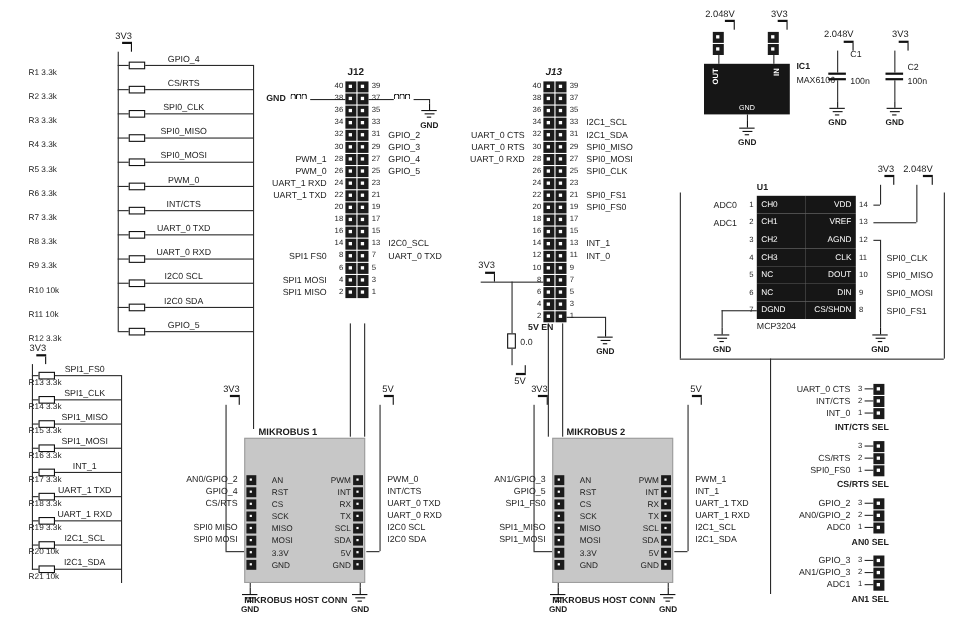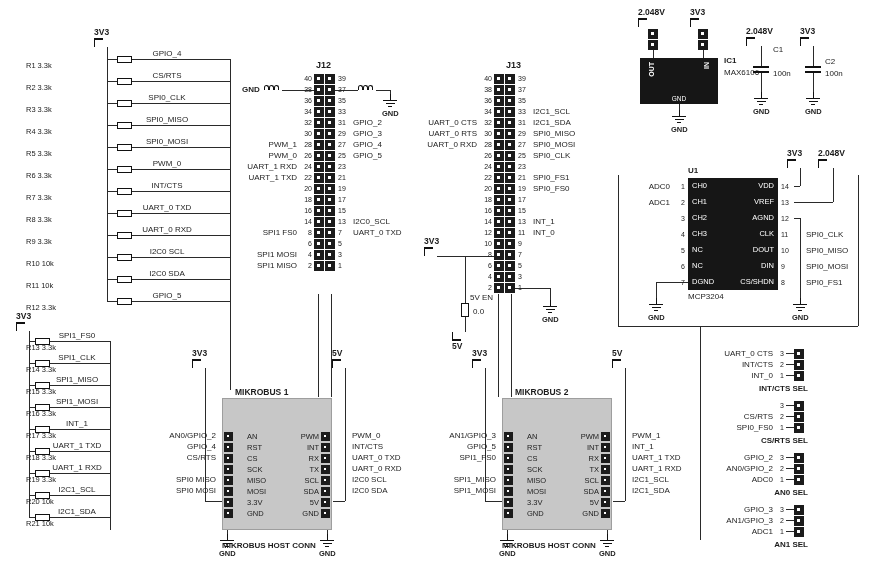--- a/index.html
+++ b/index.html
@@ -5,22 +5,22 @@
   * { margin:0; padding:0; box-sizing:border-box; }
   body { background:#ffffff; font-family:"Liberation Sans", sans-serif; color:#1c1c1c; }
   .sheet { position:relative; width:876px; height:579px; background:#fff; overflow:hidden; }
   .abs { position:absolute; }
   .wire { position:absolute; background:#2a2a2a; }
   .wire.h { height:1px; } .wire.v { width:1px; }
   .lbl { position:absolute; font-size:8px; line-height:9px; white-space:nowrap; }
   .lbl.bold { font-weight:bold; }
 
   
-  .pflag { position:absolute; display:flex; flex-direction:column; align-items:flex-start;
-           font-size:8.5px; font-weight:bold; line-height:9px; }
+  .pflag { position:absolute; display:flex; flex-direction:column; align-items:flex-end;
+           font-size:8.5px; font-weight:normal; line-height:9px; }
   .pflag .bar { width:9px; height:2px; background:#111; margin-top:1px; }
   .pflag .stem { width:1px; height:7px; background:#111; }
   .pflag.up { flex-direction:column-reverse; }
   .pflag.up .bar { margin-top:0; margin-bottom:1px; }
 
   
   .gnd { position:absolute; width:16px; }
   .gnd i { display:block; background:#111; margin:0 auto; }
   .gnd .s { width:1px; height:6px; }
   .gnd .b1 { width:14px; height:1px; }
@@ -520,21 +520,21 @@
     </div>
   <div class="gnd" style="left:382px;top:94px;">
     <i class="s"></i>
       <i class="b1"></i>
       <i class="b2"></i>
       <i class="b3"></i>
     <span class="t">GND</span>
   </div>
 
   <div class="jh" style="left:402px;top:60px;">
-    <div class="title" style="left:104px;top:0;">J13</div>
+    <div class="title" style="left:94px;top:0;font-style:italic;">J13</div>
     <div class="jh-rows">
 
         <div class="jh-row">
           <span class="ls"></span>
           <span class="lp">40</span>
           <i class="sqd"></i>
           <i class="sqd"></i>
           <span class="rp">39</span>
           <span class="rs"></span>
         </div>
@@ -710,21 +710,21 @@
           <span class="rs"></span>
         </div>
       </div>
   </div>
 
   <div class="pflag" style="left:424px;top:237px;width:26px;">
     <span>3V3</span>
       <i class="bar"></i>
       <i class="stem"></i>
   </div>
-  <div class="lbl" style="left:470px;top:293px;">5V EN</div>
+  <div class="lbl" style="left:480px;top:293px;font-weight:bold;">5V EN</div>
   <div class="rv" style="left:461px;top:303px;"></div>
   <div class="lbl" style="left:473px;top:307px;">0.0</div>
   <div class="pflag up" style="left:452px;top:332px;width:26px;">
     <span>5V</span>
       <i class="bar"></i>
       <i class="stem"></i>
   </div>
   <div class="gnd" style="left:542px;top:300px;">
     <i class="s"></i>
       <i class="b1"></i>

